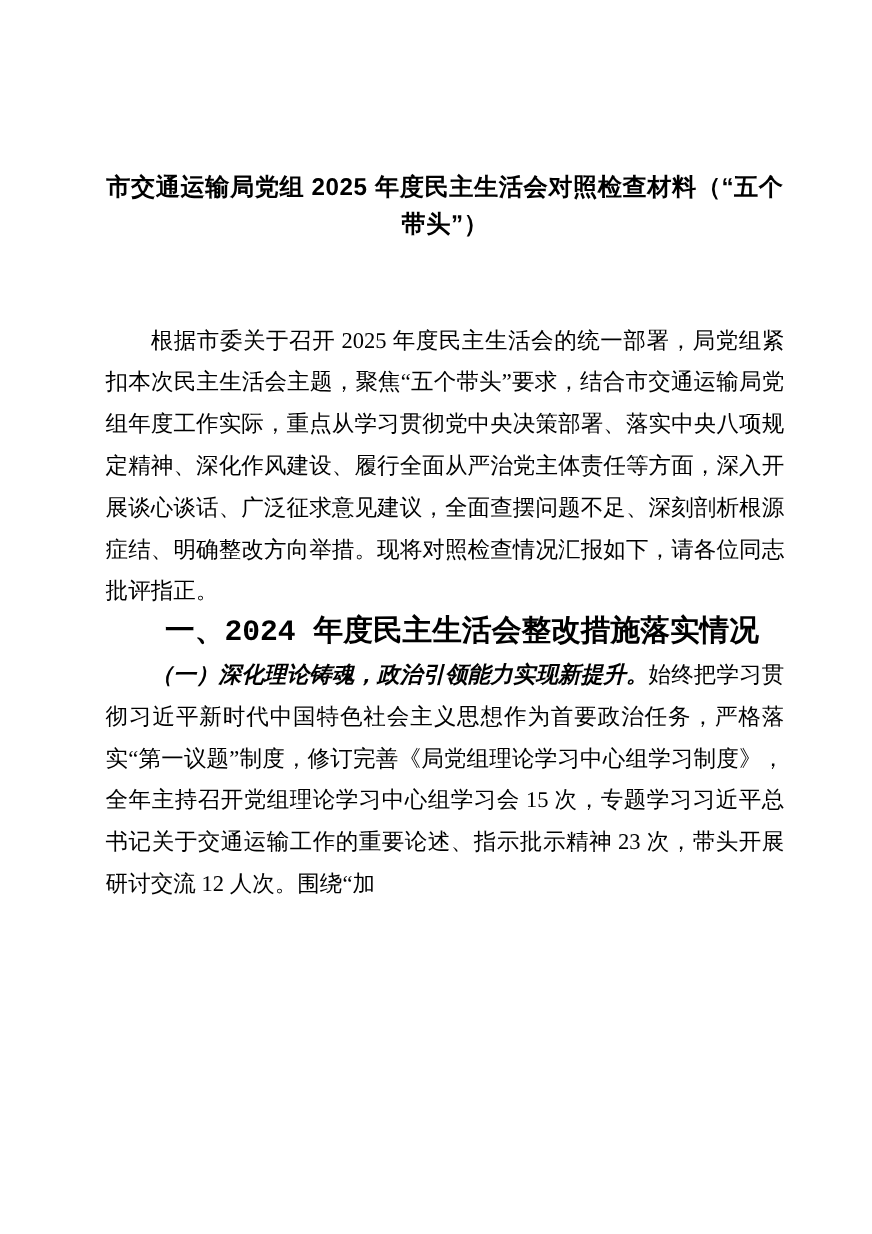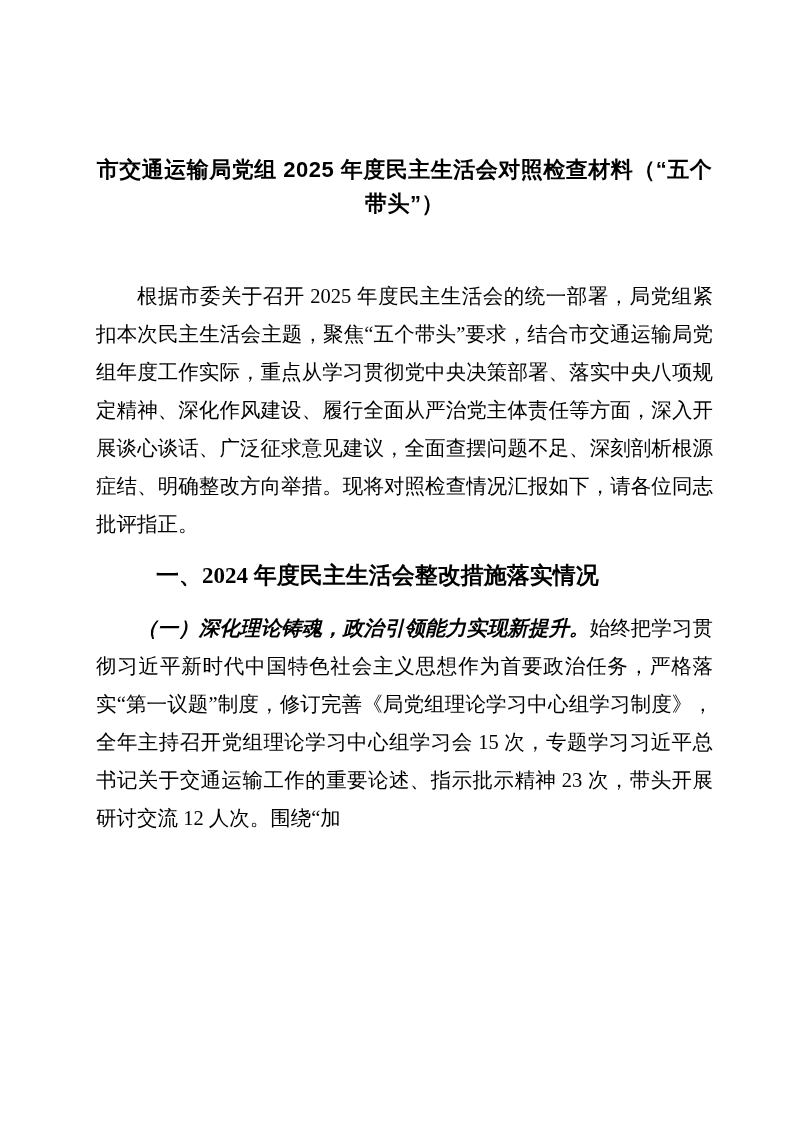--- a/index.html
+++ b/index.html
@@ -29,26 +29,26 @@
   }
   .body-para {
     margin: 0;
     font-size: 20.5px;
     line-height: 38px;
     text-align: justify;
     text-indent: 2em;
     word-break: break-all;
   }
   .body-para.first {
-    margin-top: 56px;
+    margin-top: 70px;
   }
   .section-heading {
-    margin: 14px;
-    font-family: Liberation Serif, serif;
-    font-size: 23px;
+    margin: 0;
+    font-family: Liberation Mono, monospace;
+    font-size: 27px;
     font-weight: bold;
     line-height: 38px;
     text-indent: 2em;
   }
   .para-lead {
     font-weight: bold;
     font-style: italic;
     margin-top: 44px;
   }
   .page-footer {

